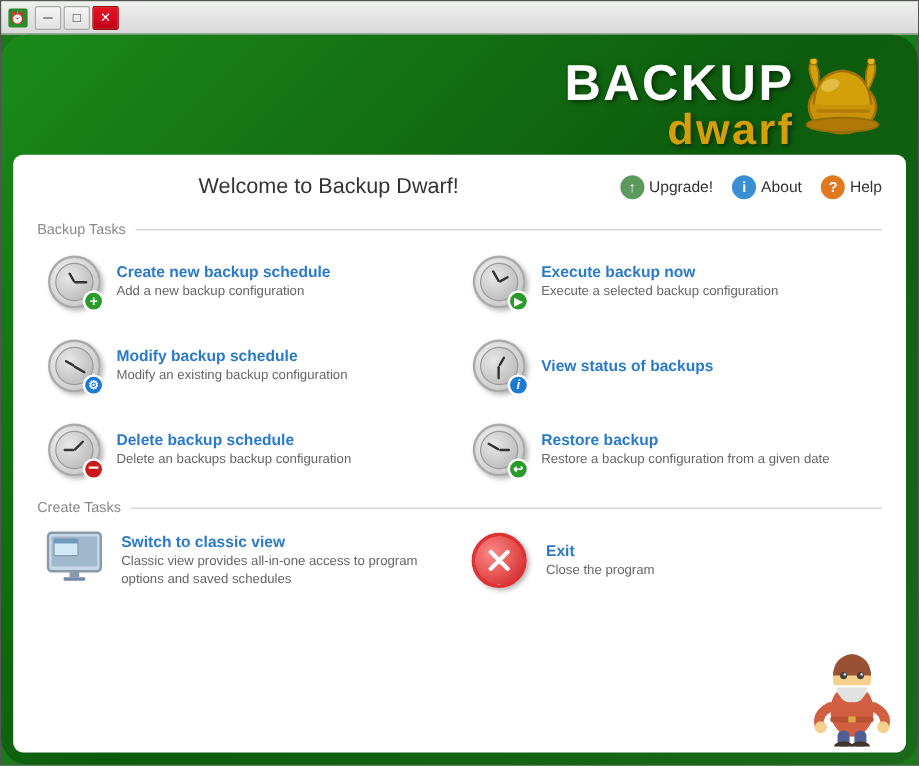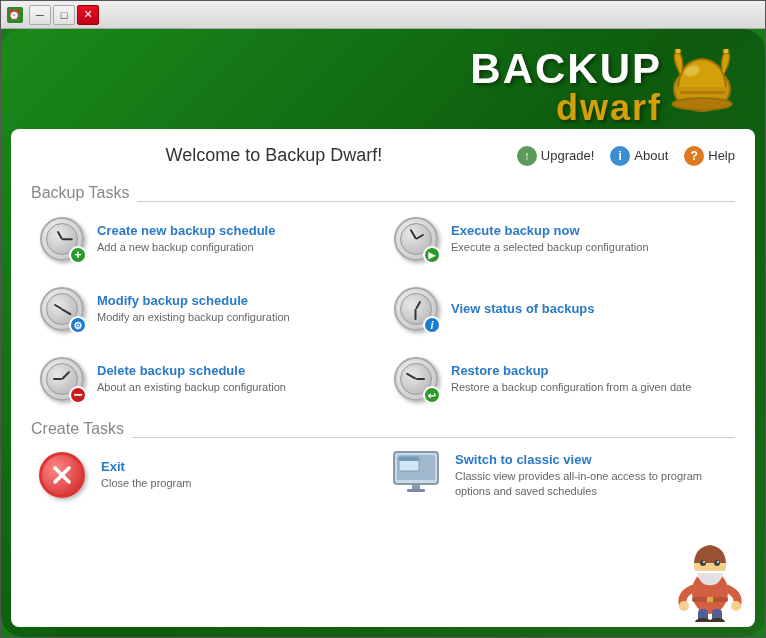--- a/index.html
+++ b/index.html
@@ -167,25 +167,25 @@
       justify-content: center;
       font-size: 12px;
       font-weight: bold;
     }
 
     .nav-icon.upgrade { background: #5a9a5a; color: white; }
     .nav-icon.about { background: #3a8fd4; color: white; }
     .nav-icon.help { background: #e07a20; color: white; }
 
     .section-label {
-      font-size: 16px;
+      font-size: 12px;
       color: #888;
       margin-bottom: 4px;
       display: flex;
-      align-items: flex-end;
+      align-items: center;
       gap: 8px;
     }
 
     .section-label::after {
       content: '';
       flex: 1;
       height: 1px;
       background: #ccc;
     }
 
@@ -511,21 +511,21 @@
                 <div class="clock-hands">
                   <div class="hand-h" style="transform: rotate(-90deg);"></div>
                   <div class="hand-m" style="transform: rotate(45deg);"></div>
                 </div>
               </div>
             </div>
             <div class="badge red" style="font-size:16px; line-height:14px;">−</div>
           </div>
           <div class="task-text">
             <div class="task-title">Delete backup schedule</div>
-            <div class="task-desc">About an existing backup configuration</div>
+            <div class="task-desc">Delete an backups backup configuration</div>
           </div>
         </div>
 
         <div class="task-item">
           <div class="task-icon-wrapper">
             <div class="clock-base">
               <div class="clock-inner">
                 <div class="clock-hands">
                   <div class="hand-h" style="transform: rotate(90deg);"></div>
                   <div class="hand-m" style="transform: rotate(-60deg);"></div>
@@ -542,55 +542,55 @@
       </div>
 
       <div class="section-label">
         <span>Create Tasks</span>
       </div>
 
       <div class="program-tasks-grid">
 
         <div class="task-item">
           <div class="task-icon-wrapper" style="position:relative; width:54px; height:50px;">
+            
+            <svg width="54" height="50" viewBox="0 0 54 50">
+
+              <rect x="3" y="2" width="44" height="32" rx="3" fill="#c8d8e8" stroke="#8899aa" stroke-width="2"></rect>
+
+              <rect x="6" y="5" width="38" height="25" rx="1" fill="#a0b8cc"></rect>
+
+              <rect x="8" y="7" width="20" height="14" rx="1" fill="#d0e8f8" stroke="#8899aa" stroke-width="1"></rect>
+              <rect x="8" y="7" width="20" height="4" rx="1" fill="#7099bb"></rect>
+
+              <rect x="21" y="34" width="8" height="5" fill="#8899aa"></rect>
+              <rect x="16" y="39" width="18" height="3" rx="1" fill="#7788aa"></rect>
+            </svg>
+          </div>
+          <div class="task-text">
+            <div class="task-title">Switch to classic view</div>
+            <div class="task-desc">Classic view provides all-in-one access to program options and saved schedules</div>
+          </div>
+        </div>
+
+        <div class="task-item">
+          <div class="task-icon-wrapper" style="position:relative; width:54px; height:50px;">
 
             <div class="exit-icon" style="width:46px; height:46px; top:2px; left:2px;">
               <svg width="28" height="28" viewBox="0 0 28 28">
                 <line x1="7" y1="7" x2="21" y2="21" stroke="white" stroke-width="3.5" stroke-linecap="round"></line>
                 <line x1="21" y1="7" x2="7" y2="21" stroke="white" stroke-width="3.5" stroke-linecap="round"></line>
               </svg>
             </div>
           </div>
           <div class="task-text">
             <div class="task-title">Exit</div>
             <div class="task-desc">Close the program</div>
           </div>
         </div>
-
-        <div class="task-item">
-          <div class="task-icon-wrapper" style="position:relative; width:54px; height:50px;">
-            
-            <svg width="54" height="50" viewBox="0 0 54 50">
-
-              <rect x="3" y="2" width="44" height="32" rx="3" fill="#c8d8e8" stroke="#8899aa" stroke-width="2"></rect>
-
-              <rect x="6" y="5" width="38" height="25" rx="1" fill="#a0b8cc"></rect>
-
-              <rect x="8" y="7" width="20" height="14" rx="1" fill="#d0e8f8" stroke="#8899aa" stroke-width="1"></rect>
-              <rect x="8" y="7" width="20" height="4" rx="1" fill="#7099bb"></rect>
-
-              <rect x="21" y="34" width="8" height="5" fill="#8899aa"></rect>
-              <rect x="16" y="39" width="18" height="3" rx="1" fill="#7788aa"></rect>
-            </svg>
-          </div>
-          <div class="task-text">
-            <div class="task-title">Switch to classic view</div>
-            <div class="task-desc">Classic view provides all-in-one access to program options and saved schedules</div>
-          </div>
-        </div>
       </div>
 
       <div class="mascot">
         <svg width="70" height="85" viewBox="0 0 70 85">
 
           <ellipse cx="35" cy="55" rx="18" ry="22" fill="#cc4422"></ellipse>
 
           <circle cx="35" cy="28" r="16" fill="#f4c87a"></circle>
 
           <path d="M19 26 Q20 10 35 8 Q50 10 51 26" fill="#883311"></path>

